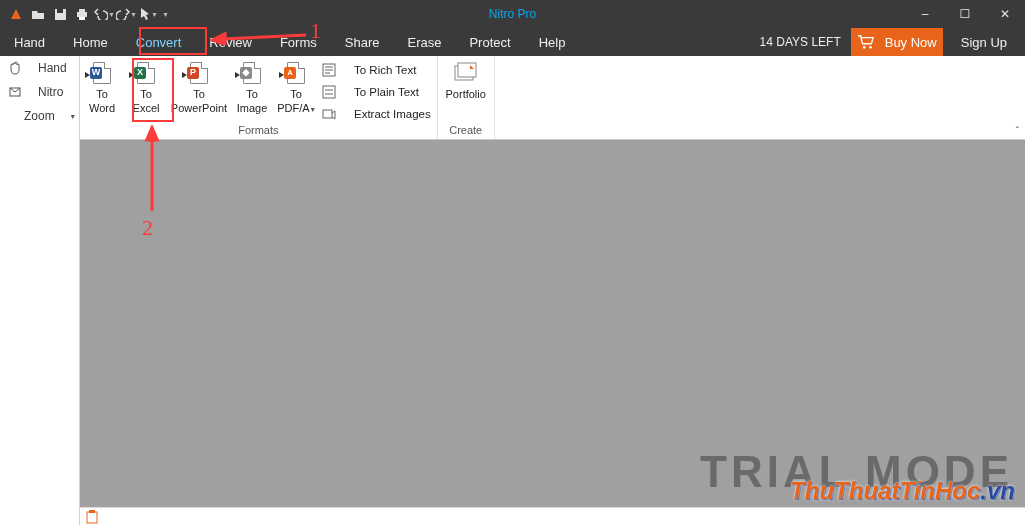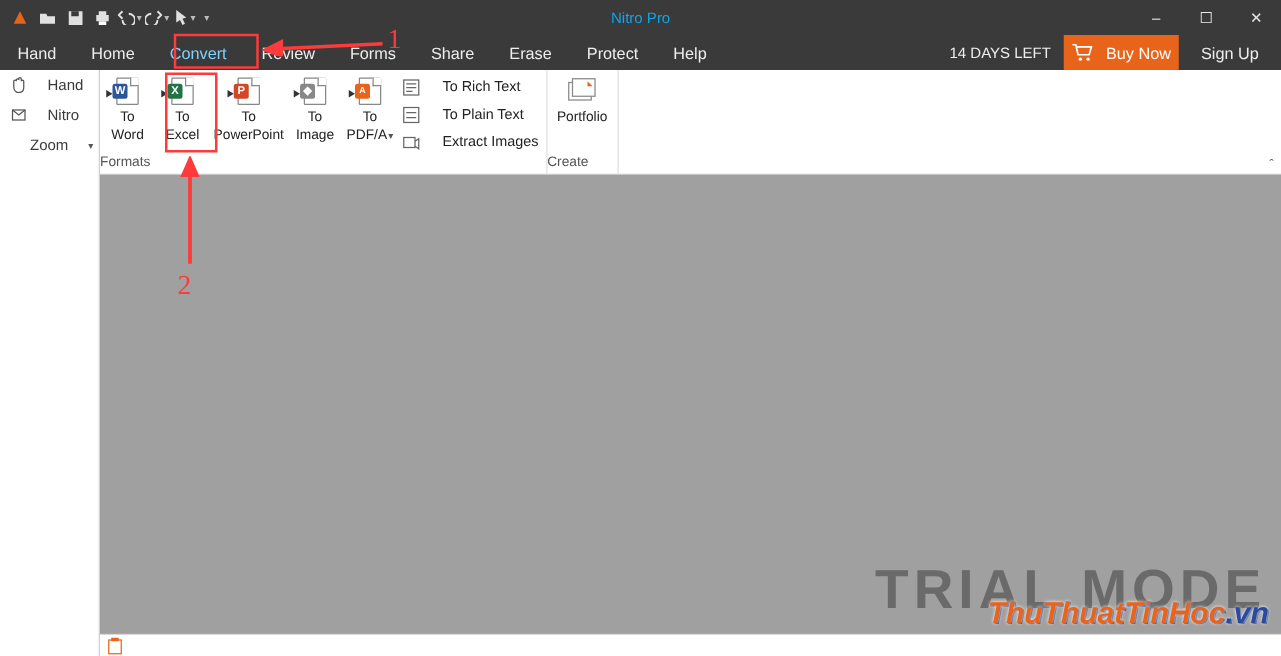--- a/index.html
+++ b/index.html
@@ -37,21 +37,21 @@
   }
   .leftpane .litem { display: flex; align-items: center; gap: 16px; padding: 5px 8px; }
   .leftpane .litem .dd { margin-left: auto; font-size: 8px; color: #555; }
 
   .rightstack { flex: 1; display: flex; flex-direction: column; }
   .ribbon {
     height: 84px; background: #fff; border-bottom: 1px solid #c8c8c8; display: flex; position: relative;
   }
   .ribbon .group { display: flex; flex-direction: column; border-right: 1px solid #e0e0e0; }
   .ribbon .group .grow { display: flex; flex: 1; align-items: flex-start; }
-  .ribbon .group .glabel { font-size: 11px; color: #555; padding-bottom: 3px; }
+  .ribbon .group .glabel { text-align: center; font-size: 11px; color: #555; padding-bottom: 3px; }
   .ribbon .bigbtn {
     width: 44px; display: flex; flex-direction: column; align-items: center; padding-top: 4px; gap: 2px;
     font-size: 11px; color: #222; text-align: center; line-height: 1.1;
   }
   .ribbon .bigbtn.wide { width: 62px; }
   .ribbon .bigbtn .icon { width: 28px; height: 26px; display: flex; align-items: center; justify-content: center; }
   .ribbon .smallstack { display: flex; flex-direction: column; gap: 2px; padding: 4px 6px 0 4px; }
   .ribbon .smallbtn { display: flex; align-items: center; gap: 18px; font-size: 11.5px; color: #222; height: 20px; }
   .ribbon .collapse {
     position: absolute; right: 6px; bottom: 2px; font-size: 10px; color: #555;

